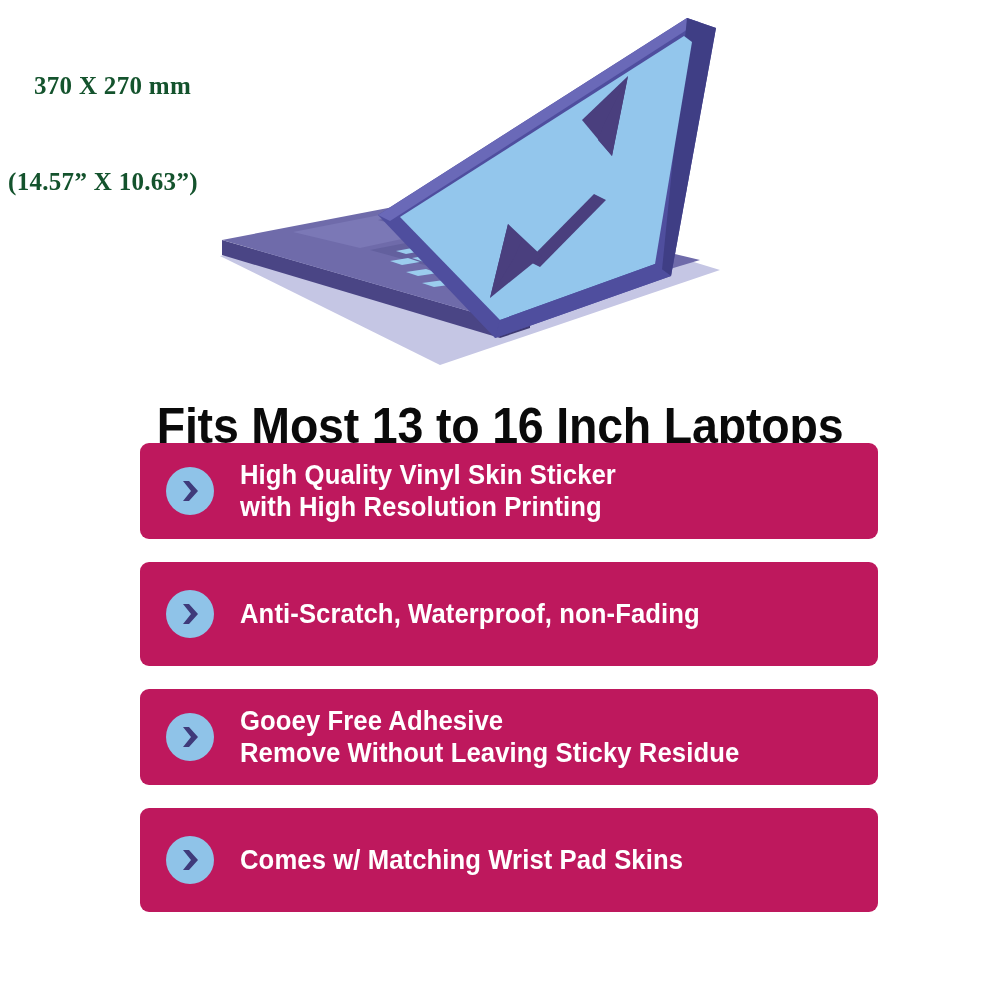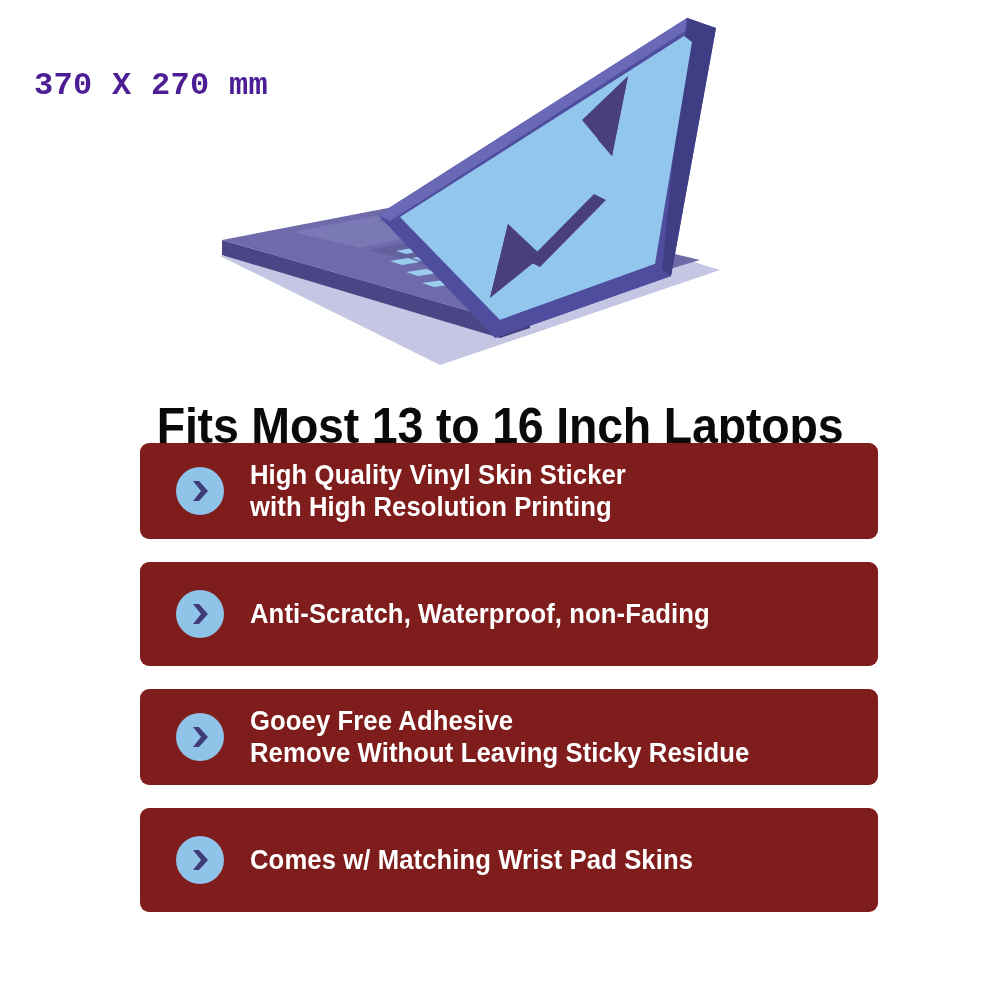--- a/index.html
+++ b/index.html
@@ -14,25 +14,25 @@
     overflow: hidden;
     font-family: "Liberation Sans", sans-serif;
     -webkit-font-smoothing: antialiased;
   }
 
   
   #dimension-caption {
     position: absolute;
     left: 8px;
     top: 6px;
-    font-family: Liberation Mono, monospace;
+    font-family: Liberation Serif, serif;
     font-weight: bold;
-    font-size: 32px;
+    font-size: 25px;
     line-height: 32px;
-    color: #4c1d95;
+    color: #14532d;
     letter-spacing: 0.3px;
     white-space: pre;
   }
   #dimension-caption .dim-line-1 { display: block; padding-left: 26px; }
   #dimension-caption .dim-line-2 { display: block; padding-left: 0px; }
 
   
   #laptop-illustration {
     position: absolute;
     left: 200px;
@@ -64,25 +64,25 @@
   #feature-list {
     position: absolute;
     left: 140px;
     top: 443px;
     width: 738px;
   }
   .feature-bar {
     position: relative;
     box-sizing: border-box;
     width: 738px;
-    background: #7f1d1d;
+    background: #be185d;
     border-radius: 9px;
     display: flex;
     align-items: center;
-    padding-left: 36px;
+    padding-left: 26px;
     margin-bottom: 23px;
   }
   .feature-bar.two-line { height: 96px; }
   .feature-bar.one-line { height: 104px; }
   .feature-bar:last-child { margin-bottom: 17px; }
 
   .chevron-badge {
     flex: 0 0 auto;
     width: 48px;
     height: 48px;
@@ -106,20 +106,21 @@
     letter-spacing: 0.1px;
     white-space: nowrap;
   }
   .feature-text .line { display: block; }
 </style>
 </head>
 <body>
 
 <div id="dimension-caption">
   <span class="dim-line-1">370 X 270 mm</span>
+  <span class="dim-line-2">(14.57” X 10.63”)</span>
 </div>
 
 <div id="laptop-illustration">
   <svg viewBox="0 0 540 368" xmlns="http://www.w3.org/2000/svg">
 
     <polygon points="20,248 300,195 520,262 240,357" fill="#C5C6E4"></polygon>
 
     <polygon points="22,232 22,247 300,330 300,312" fill="#4A4585"></polygon>
     <polygon points="300,312 300,330 330,320 330,302" fill="#3F3A72"></polygon>
 

